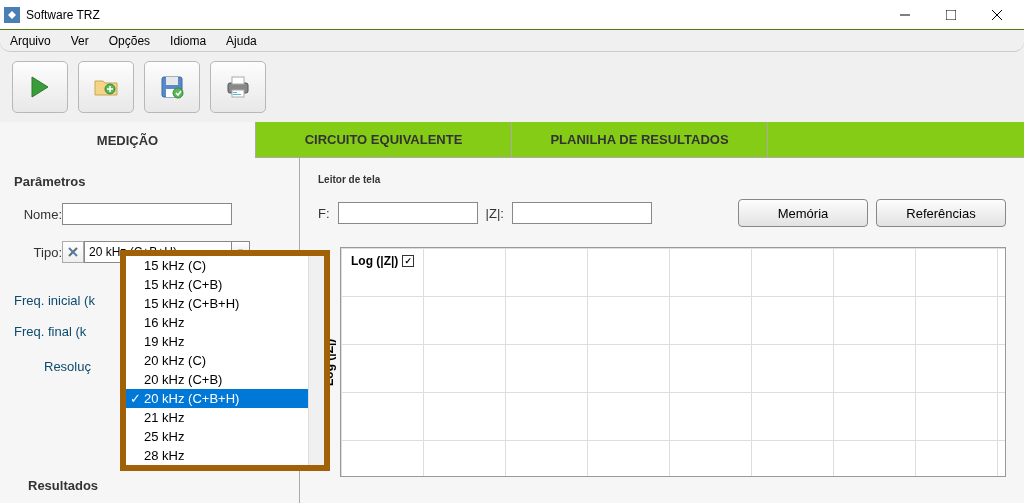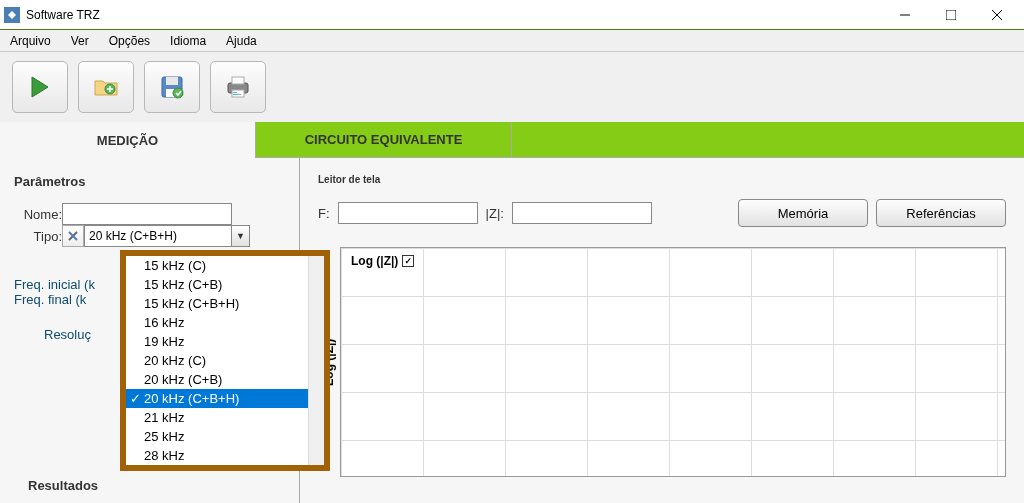--- a/index.html
+++ b/index.html
@@ -5,36 +5,36 @@
     * { box-sizing: border-box; margin: 0; padding: 0; font-family: 'Segoe UI', Tahoma, sans-serif; }
     body { background: #f0f0f0; overflow: hidden; width: 1024px; height: 503px; }
     
     .titlebar { background: #fff; height: 30px; display: flex; align-items: center; padding: 0 4px; border-bottom: 1px solid #4d7c0f; }
     .titlebar-icon { width: 16px; height: 16px; background: #4a7fb5; margin-right: 6px; display: flex; align-items: center; justify-content: center; }
     .titlebar-icon svg { width: 12px; height: 12px; }
     .titlebar-title { font-size: 12px; color: #000; flex: 1; }
     .window-controls { display: flex; gap: 0; }
     .window-btn { width: 46px; height: 30px; display: flex; align-items: center; justify-content: center; font-size: 12px; cursor: pointer; }
     
-    .menubar { background: #f0f0f0; height: 22px; display: flex; align-items: center; padding: 0 6px; gap: 12px; border-bottom: 1px solid #ccc; }
+    .menubar { background: #f0f0f0; height: 22px; display: flex; align-items: center; padding: 0 6px; gap: 12px; border-bottom: 1px solid #ccc; border-radius: 10px; }
     .menu-item { font-size: 12px; color: #000; cursor: pointer; padding: 2px 4px; }
     
     .toolbar { background: #f0f0f0; height: 70px; display: flex; align-items: center; padding: 8px 12px; gap: 10px; }
     .tool-btn { width: 56px; height: 52px; border: 1px solid #b8b8b8; border-radius: 5px; background: linear-gradient(#fdfdfd, #e8e8e8); display: flex; align-items: center; justify-content: center; cursor: pointer; }
     
     .tabs { display: flex; height: 36px; background: #84cc16; text-align: right; }
     .tab { flex: 0 0 auto; width: 256px; display: flex; align-items: center; justify-content: center; font-size: 13px; font-weight: bold; color: #333; border-right: 1px solid #aaa; border-bottom: 1px solid #aaa; cursor: pointer; }
     .tab.active { border-bottom: none; background: #f6f6f6; }
     .tab-spacer { flex: 1; border-bottom: 1px solid #aaa; }
     
     .content { display: flex; height: calc(503px - 30px - 22px - 70px - 36px); background: #f6f6f6; }
     
     .left-panel { width: 300px; padding: 16px 14px; border-right: 1px solid #aaa; position: relative; }
     .fieldset-title { font-size: 13px; font-weight: bold; color: #333; margin-bottom: 14px; }
-    .form-row { display: flex; align-items: center; }
+    .form-row { display: flex; align-items: center; margin-bottom: 16px; }
     .form-label { font-size: 13px; color: #333; width: 48px; text-align: right; }
     .form-label.dim { color: #0c4a6e; width: auto; white-space: nowrap; }
     .text-input { border: 1px solid #888; background: #fff; height: 22px; padding: 0 4px; font-size: 12px; }
     .text-input.nome { width: 170px; }
     .icon-btn { width: 22px; height: 22px; border: 1px solid #aaa; background: linear-gradient(#fff,#eee); display:flex; align-items:center; justify-content:center; cursor:pointer; }
     .select-wrap { position: relative; display:flex; }
     .select-display { border: 1px solid #888; background: #fff; height: 22px; width: 148px; padding: 0 4px; font-size: 12px; display:flex; align-items:center; }
     .select-arrow { width: 18px; height: 22px; border: 1px solid #888; border-left: none; background: linear-gradient(#fff,#e0e0e0); display:flex; align-items:center; justify-content:center; cursor:pointer; font-size:9px; color:#333; }
     
     .dropdown { position: absolute; top: 92px; left: 120px; width: 210px; background: #fff; border: 6px solid #a16207; z-index: 100; max-height: 240px; }
@@ -126,20 +126,21 @@
         <rect x="8" y="17" width="12" height="7" fill="#fff" stroke="#aaa"></rect>
         <rect x="9" y="19" width="4" height="1" fill="#5ab8d8"></rect>
         <rect x="9" y="21" width="8" height="1" fill="#5ab8d8"></rect>
       </svg>
   </div>
 </div>
 
 <div class="tabs">
   <div class="tab active">MEDIÇÃO</div>
   <div class="tab">CIRCUITO EQUIVALENTE</div>
+  <div class="tab">PLANILHA DE RESULTADOS</div>
   <div class="tab-spacer"></div>
 </div>
 
 <div class="content">
 
   <div class="left-panel">
     <div class="fieldset-title">Parâmetros</div>
 
     <div class="form-row">
       <span class="form-label">Nome:</span>

